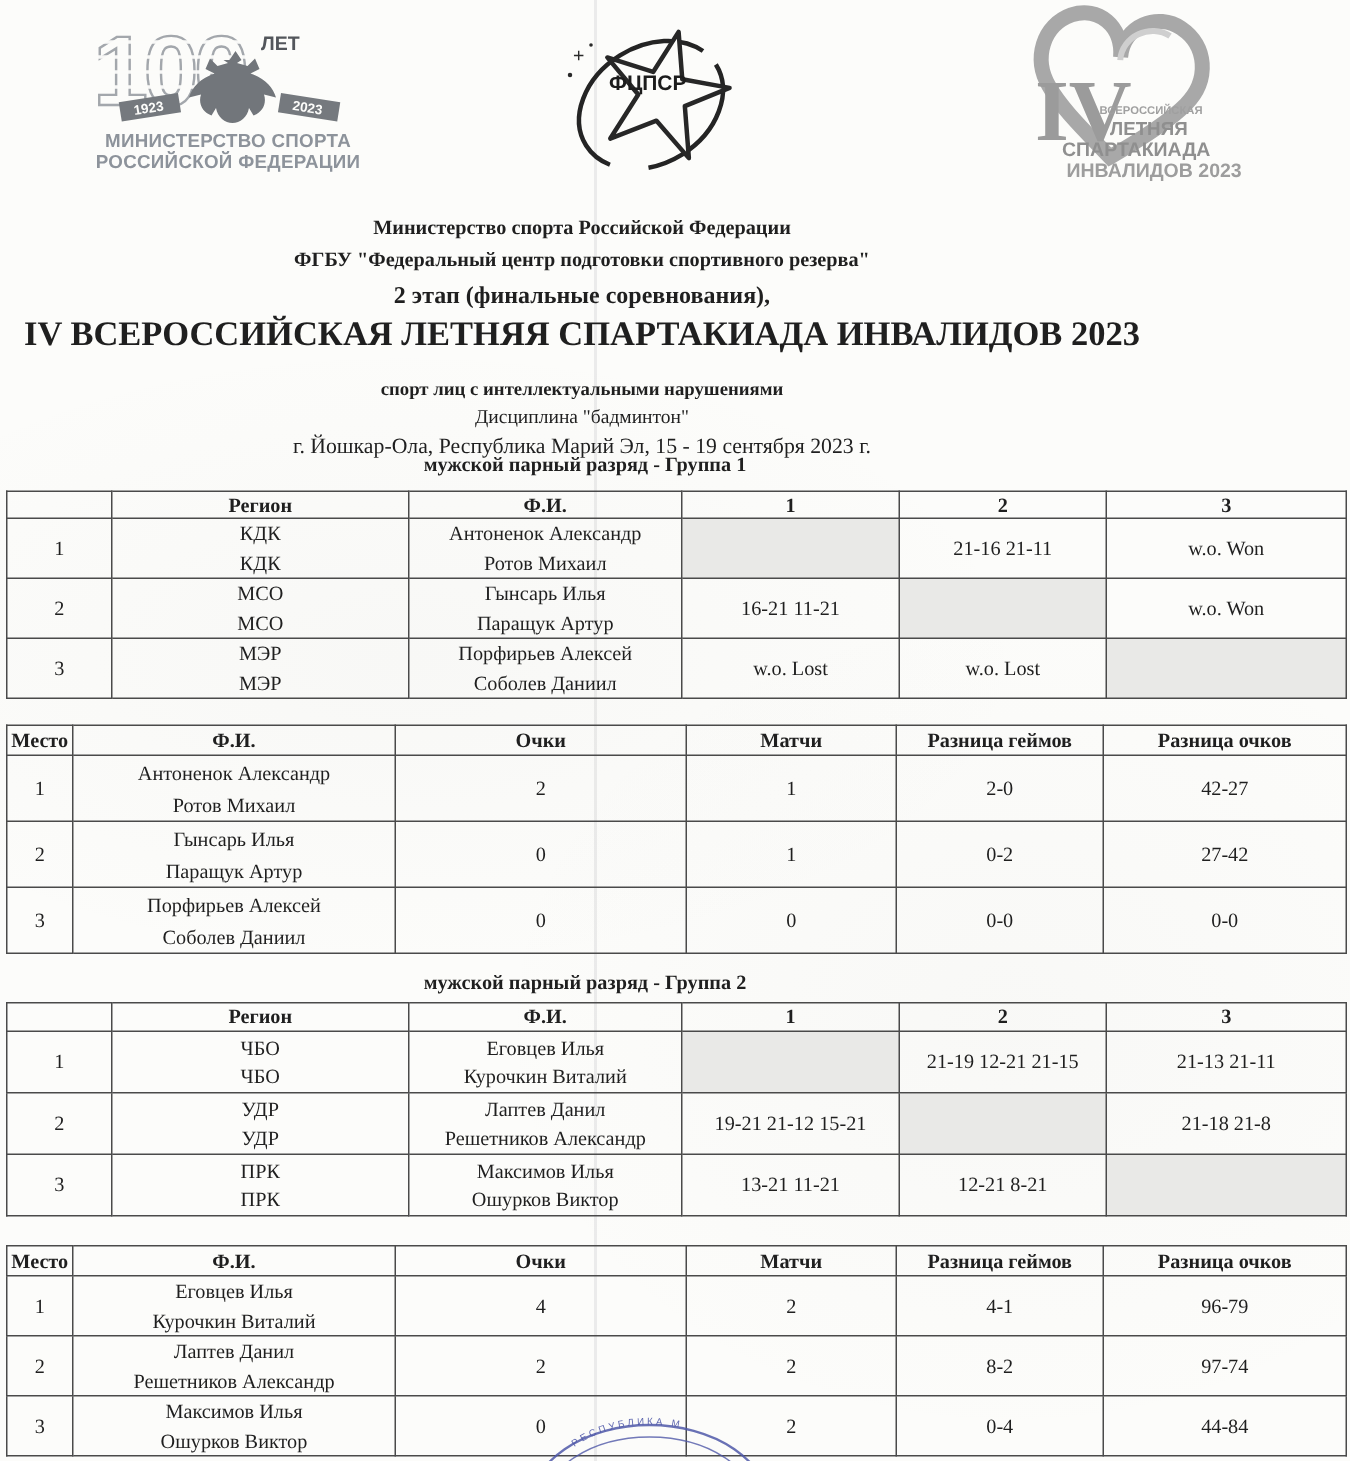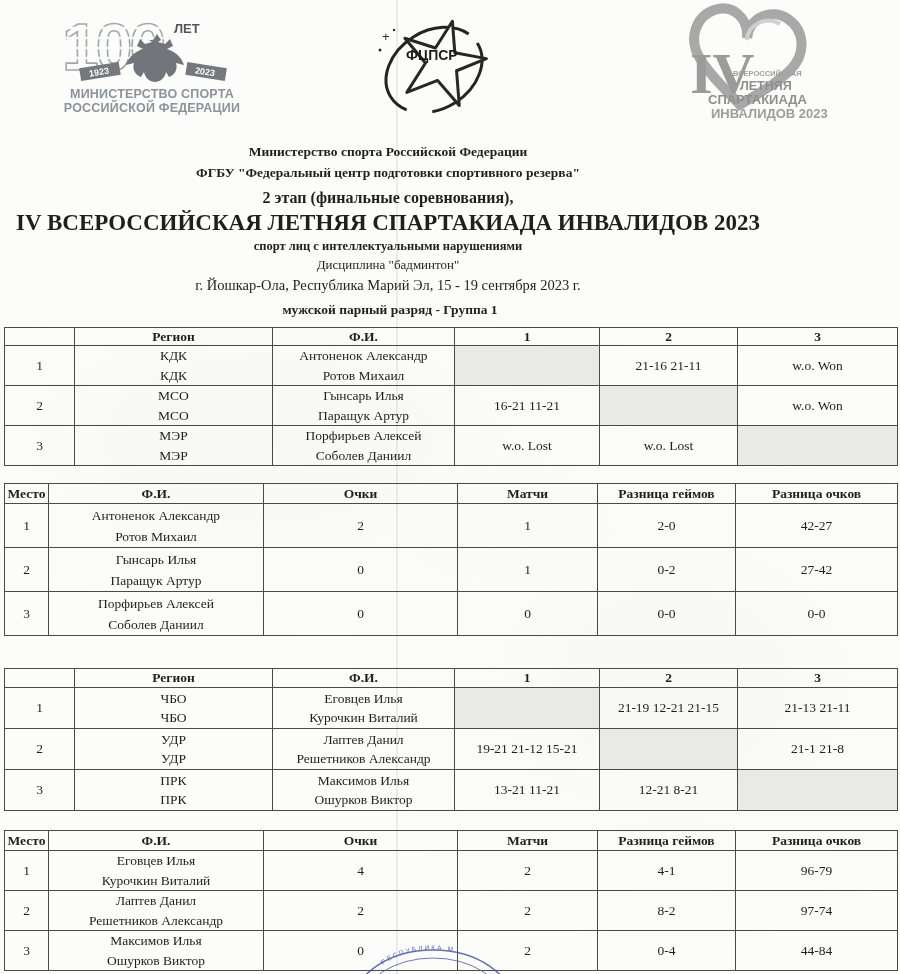--- a/index.html
+++ b/index.html
@@ -16,21 +16,21 @@
   .logo{position:absolute;}
   .min-caption{position:absolute;left:42px;top:87px;width:220px;text-align:center;
     font-family:"Liberation Sans",sans-serif;font-weight:bold;font-size:12.5px;
     line-height:14px;color:#8d939b;letter-spacing:.2px;}
   
   .titles{position:absolute;left:0;top:143px;width:776px;text-align:center;}
   .t1{font-weight:bold;font-size:13.5px;line-height:17px;}
   .t2{font-weight:bold;font-size:13.5px;line-height:17px;margin-top:4px;}
   .t3{font-weight:bold;font-size:16px;line-height:21px;margin-top:6px;}
   .t4{font-weight:bold;font-size:23px;line-height:23px;margin-top:3px;}
-  .t5{font-weight:bold;font-size:12.5px;line-height:16px;margin-top:4px;}
+  .t5{font-weight:bold;font-size:12.5px;line-height:16px;margin-top:17px;}
   .t6{font-size:13px;line-height:17px;margin-top:2px;}
   .t7{font-size:14.5px;line-height:19px;margin-top:3px;}
   .gtitle{position:absolute;left:0;width:780px;text-align:center;
     font-weight:bold;font-size:13.5px;}
   
   table{border-collapse:collapse;table-layout:fixed;position:absolute;left:4px;width:893px;
     font-family:"Liberation Serif",serif;color:#1f1f1f;}
   td,th{border:1px solid #4a4a4a;padding:0;text-align:center;vertical-align:middle;
     overflow:hidden;font-size:13.5px;font-weight:normal;}
   th{font-weight:bold;}
@@ -223,20 +223,21 @@
           <div class="ln">Соболев Даниил</div>
           </td>
         <td>0</td>
         <td>0</td>
         <td>0-0</td>
         <td>0-0</td>
       </tr>
     </tbody>
   </table>
 
+  <div class="gtitle" style="top:647px;">мужской парный разряд - Группа 2</div>
 
   <table id="t2" class="match" style="top:668px;">
     <colgroup>
         <col style="width:70px">
         <col style="width:198px">
         <col style="width:182px">
       <col style="width:145px">
         <col style="width:138px">
         <col style="width:160px">
       </colgroup>
@@ -270,21 +271,21 @@
         <td>
           <div class="ln">УДР</div>
           <div class="ln">УДР</div>
           </td>
         <td>
           <div class="ln">Лаптев Данил</div>
           <div class="ln">Решетников Александр</div>
           </td>
         <td>19-21 21-12 15-21</td>
         <td class="diag"></td>
-        <td>21-1 21-8</td>
+        <td>21-18 21-8</td>
       </tr>
       <tr>
         <td>3</td>
         <td>
           <div class="ln">ПРК</div>
           <div class="ln">ПРК</div>
           </td>
         <td>
           <div class="ln">Максимов Илья</div>
           <div class="ln">Ошурков Виктор</div>

